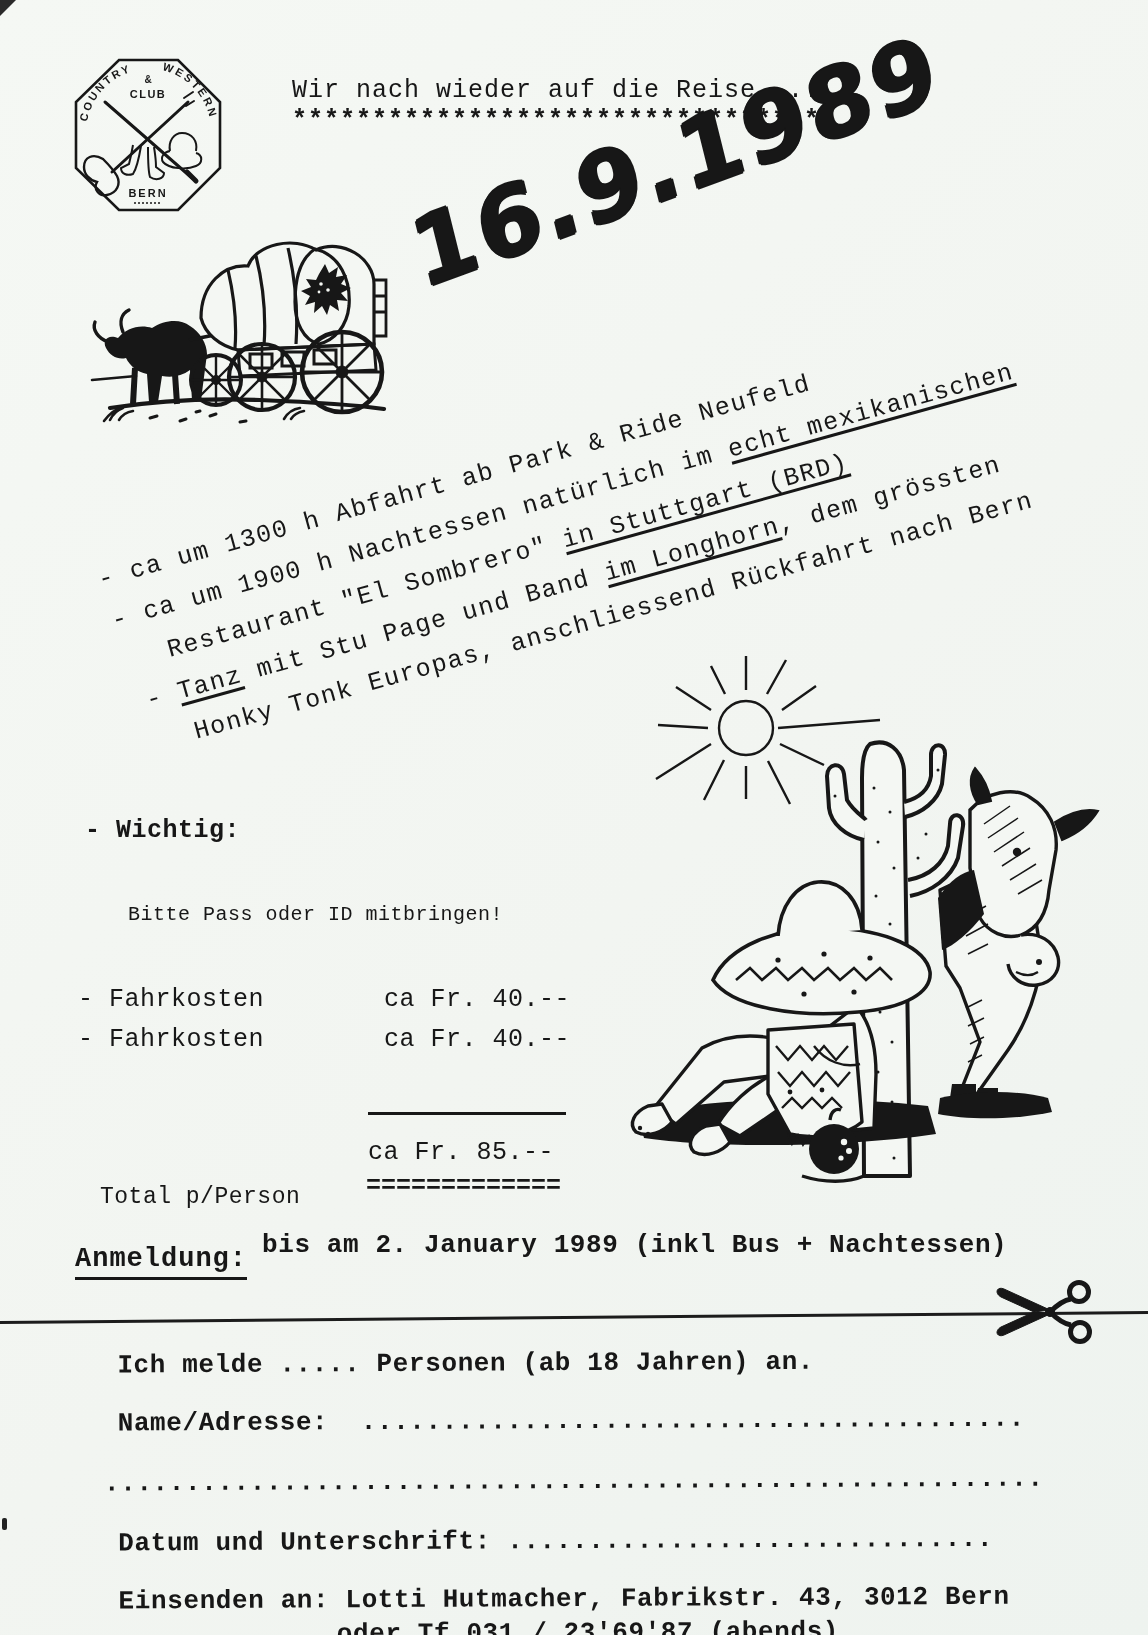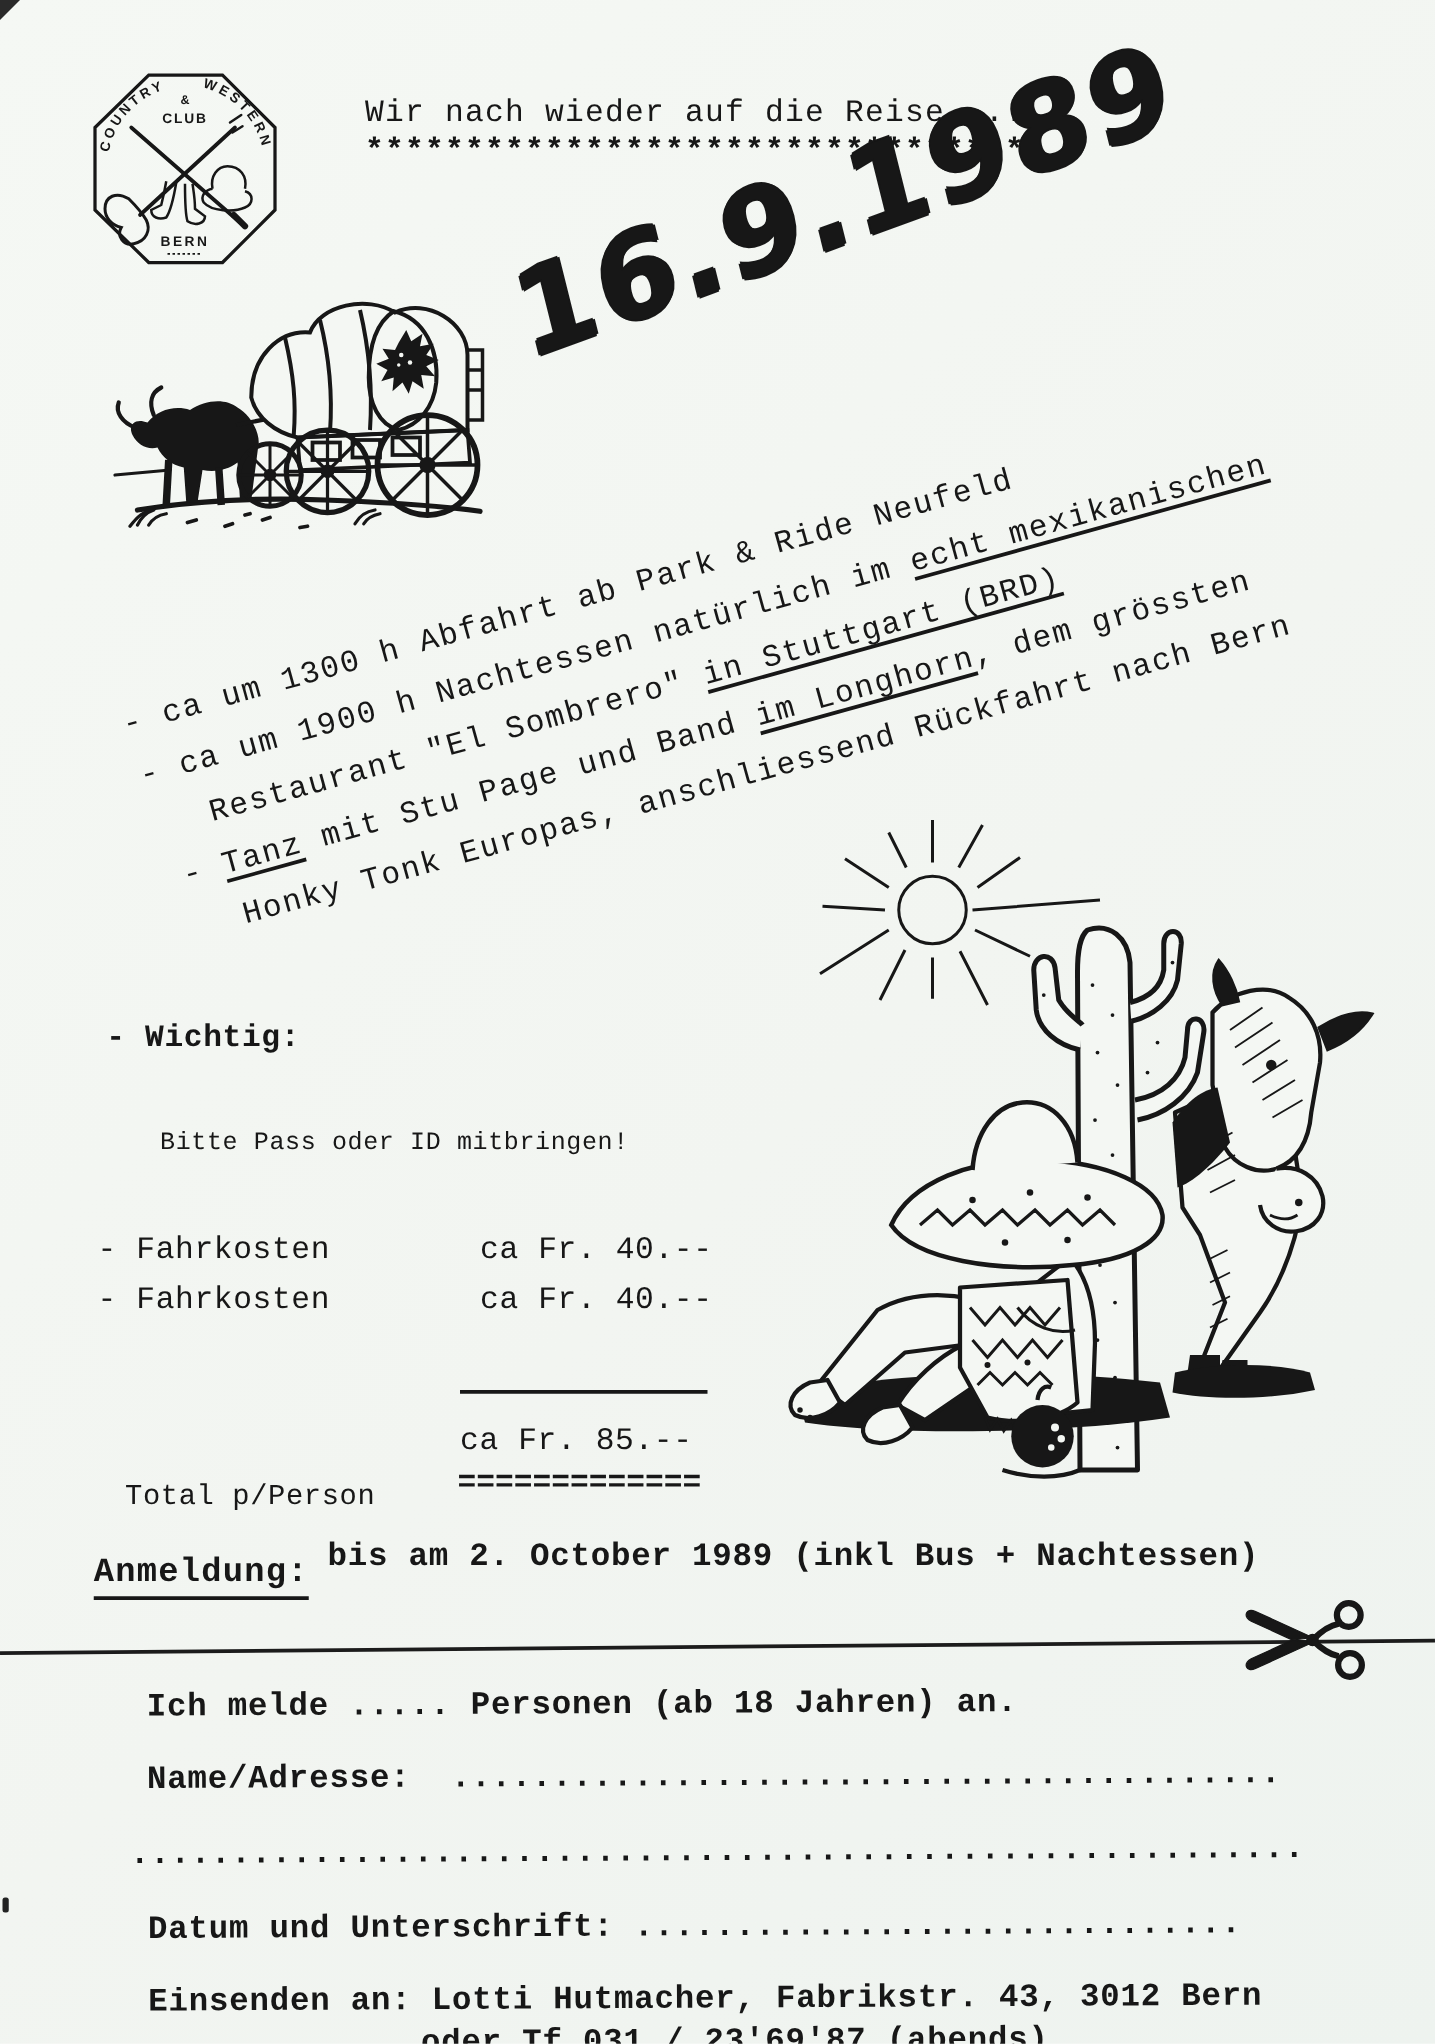--- a/index.html
+++ b/index.html
@@ -269,21 +269,21 @@
 <div class="abs costs">
     <div class="cost-row"><span class="cost-label">- Fahrkosten</span><span class="cost-value">ca Fr. 40.--</span></div>
     <div class="cost-row"><span class="cost-label">- Fahrkosten</span><span class="cost-value">ca Fr. 40.--</span></div>
   </div>
 <div class="abs cost-rule"></div>
 <div class="abs type total-label">Total p/Person</div>
 <div class="abs type total-value">ca Fr. 85.--</div>
 <div class="abs type total-dbl">=============</div>
 
 <div class="abs type anm-label">Anmeldung:</div>
-<div class="abs type anm-text">bis am 2. October 1989 (inkl Bus + Nachtessen)</div>
+<div class="abs type anm-text">bis am 2. January 1989 (inkl Bus + Nachtessen)</div>
 
 <div class="abs cut-line"></div>
 <svg class="abs" style="left:992px;top:1278px" width="110" height="70" viewBox="0 0 110 70">
   <g fill="#171717" stroke="#171717">
     <path d="M58,32 L12,11 C5,8 2,15 9,19 L42,34 Z"></path>
     <path d="M58,36 L12,57 C5,60 2,53 9,49 L42,34 Z"></path>
     <circle cx="58" cy="34" r="4.5"></circle>
     <path d="M58,34 C66,26 73,22 79,21" fill="none" stroke-width="5"></path>
     <path d="M58,34 C66,42 73,46 79,47" fill="none" stroke-width="5"></path>
     <circle cx="87" cy="14" r="9.5" fill="none" stroke-width="5"></circle>

